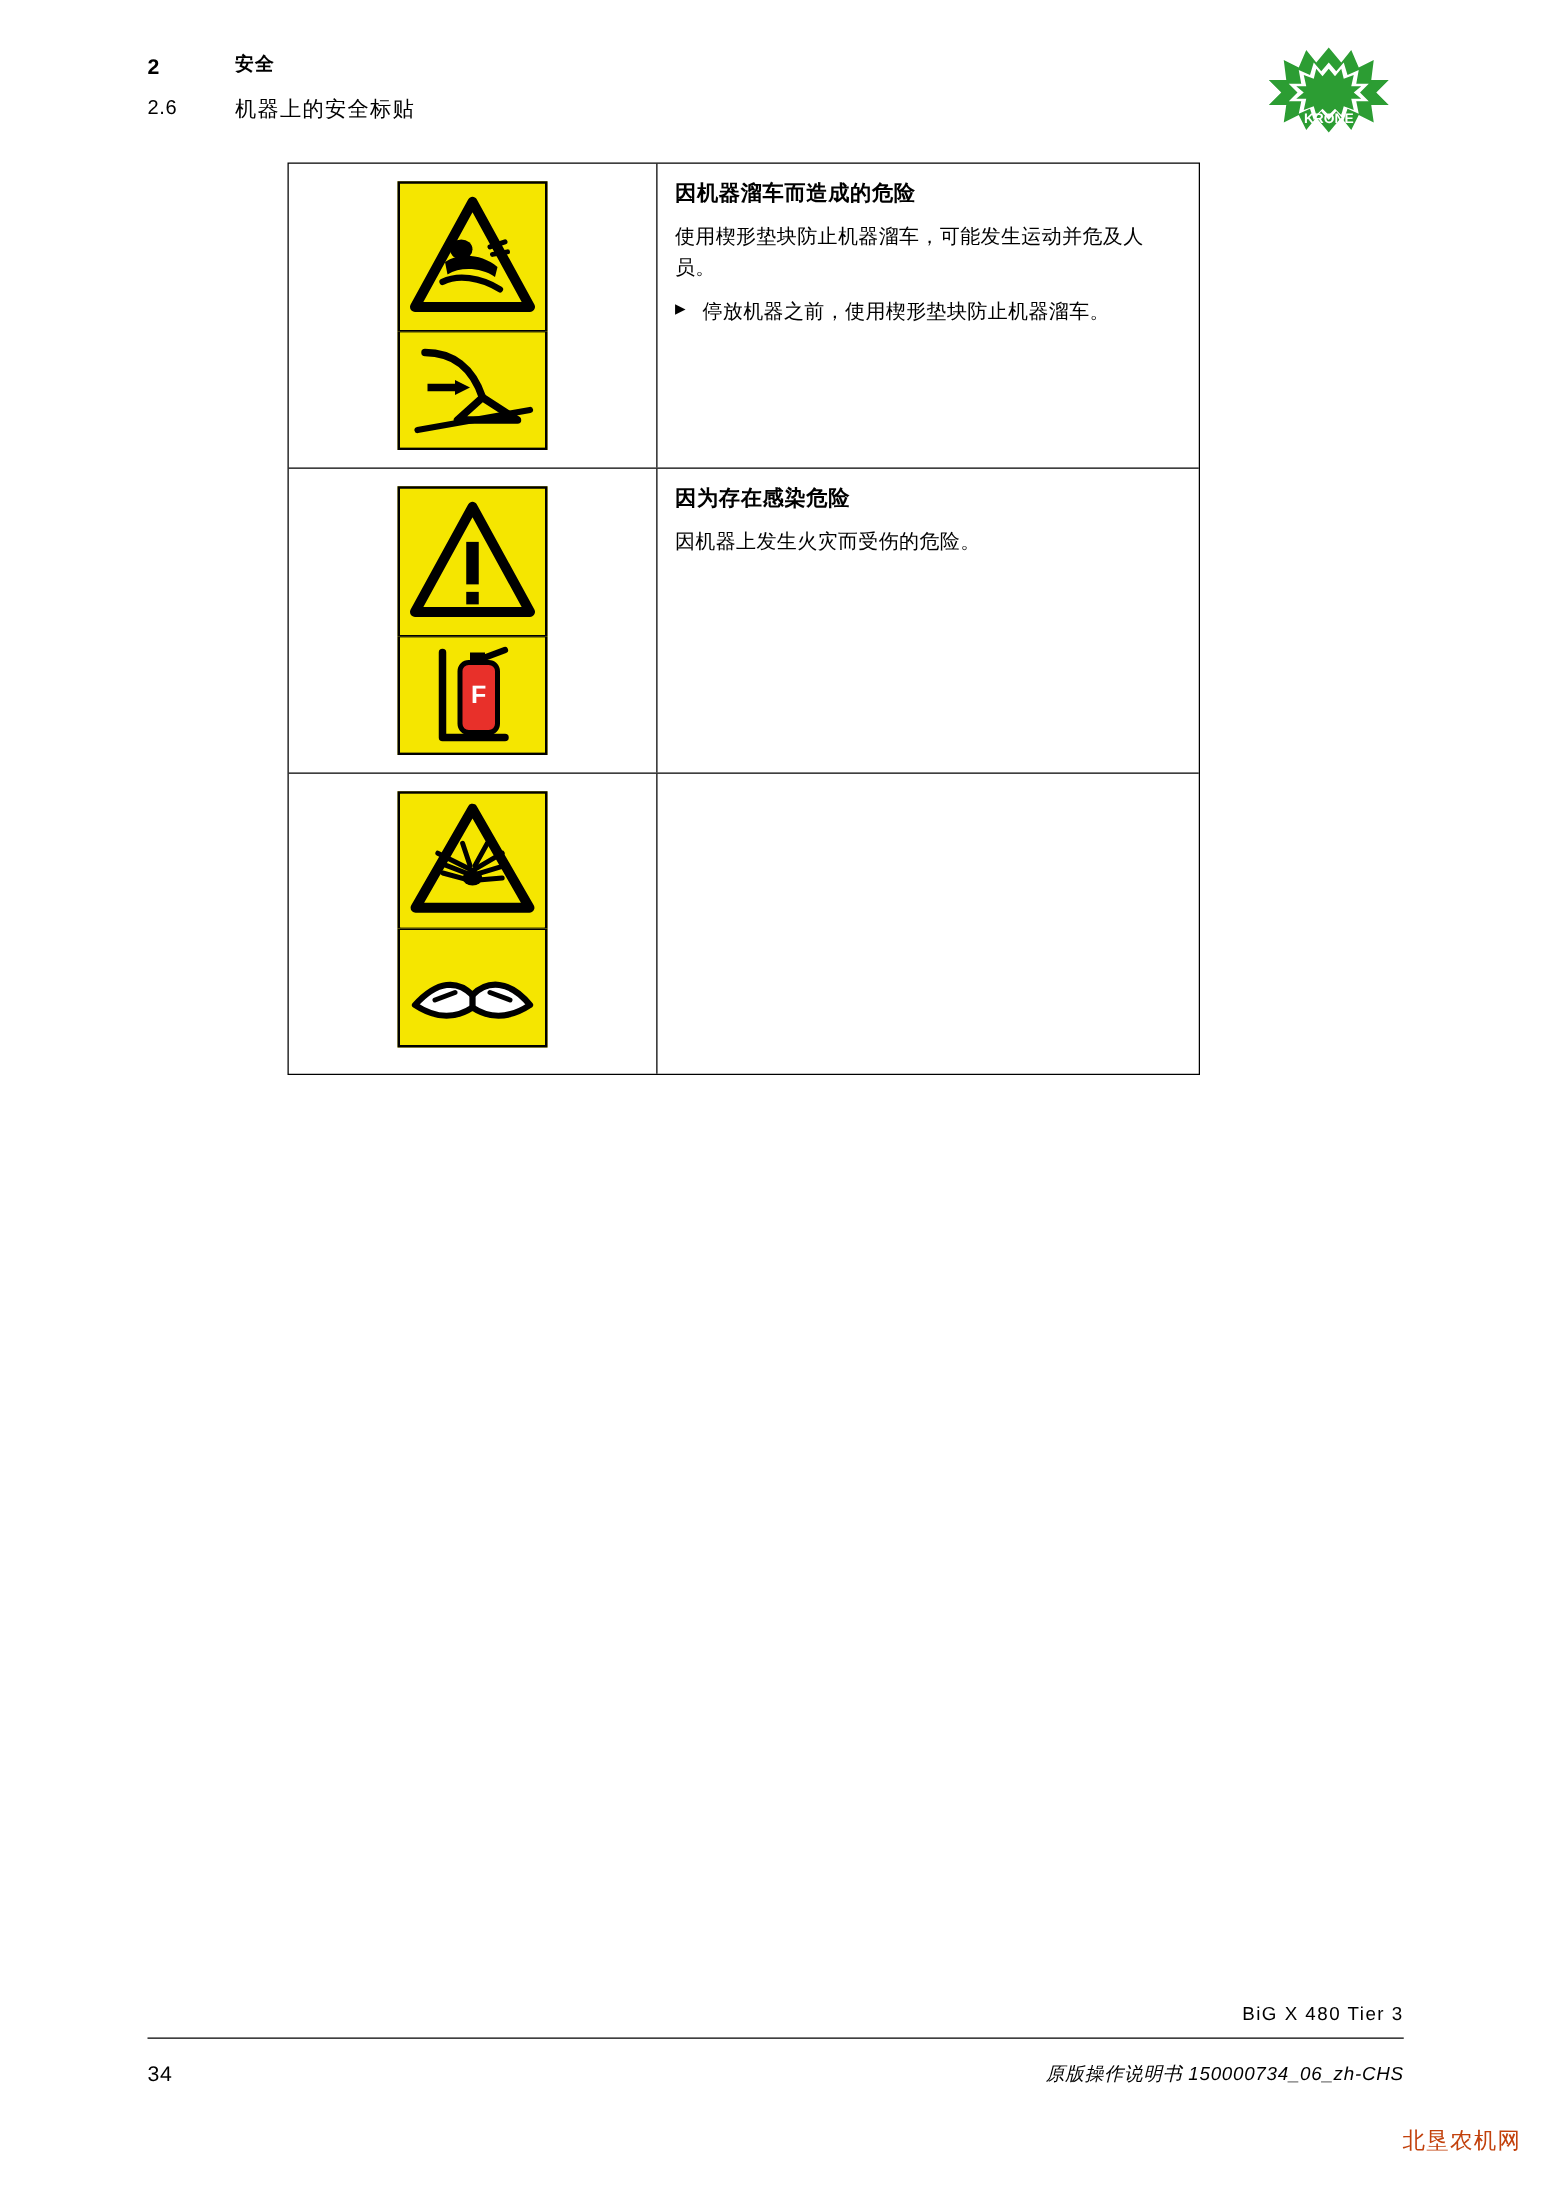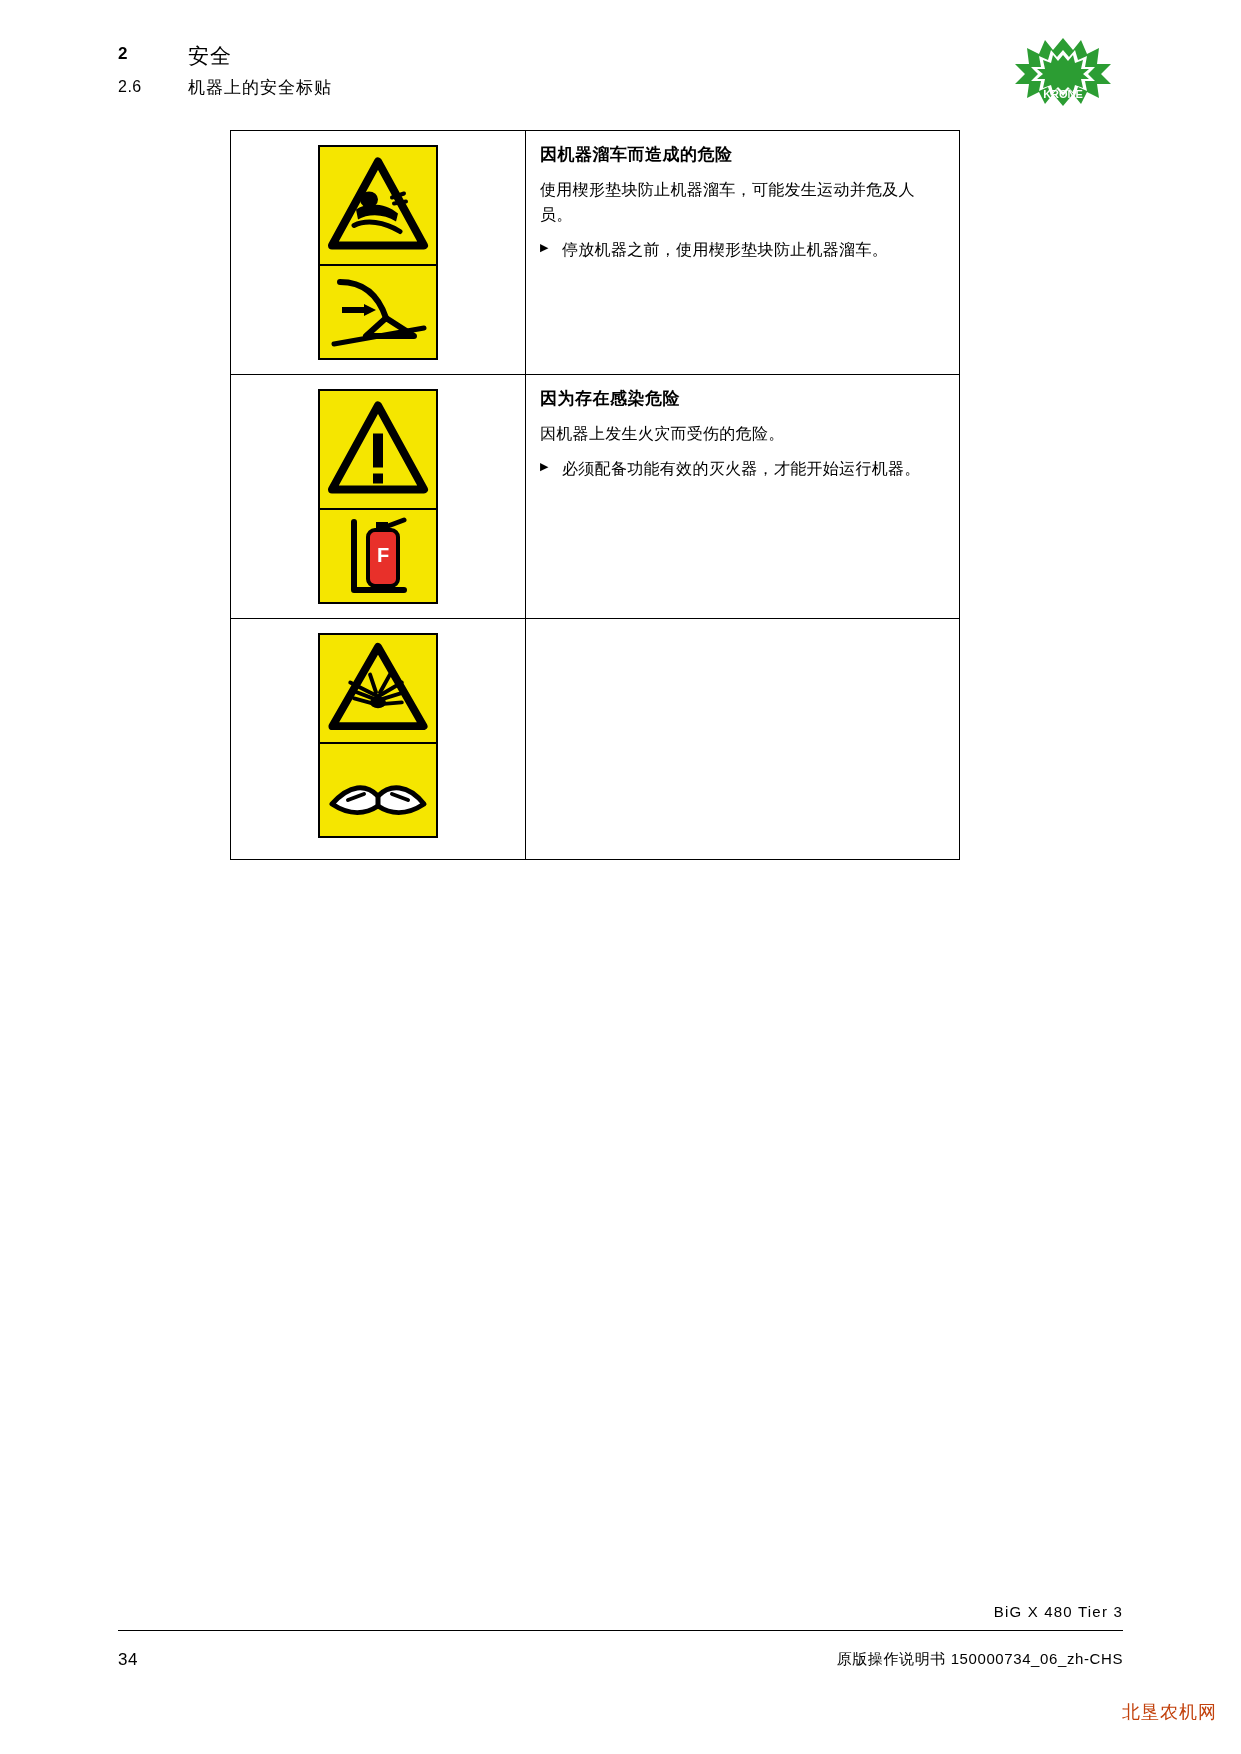--- a/index.html
+++ b/index.html
@@ -29,22 +29,22 @@
     left: 0;
     top: 4px;
     font-size: 17px;
     font-weight: bold;
     letter-spacing: 0.5px;
   }
   .hdr-chapter-title {
     position: absolute;
     left: 70px;
     top: 2px;
-    font-size: 21px;
-    font-weight: normal;
+    font-size: 15px;
+    font-weight: bold;
     letter-spacing: 1px;
   }
   .hdr-section-num {
     position: absolute;
     left: 0;
     top: 38px;
     font-size: 16px;
     letter-spacing: 0.5px;
   }
   .hdr-section-title {
@@ -161,20 +161,21 @@
     letter-spacing: 1.2px;
     text-align: right;
   }
   .footer-doc {
     position: absolute;
     right: 118px;
     top: 1650px;
     font-size: 15px;
     letter-spacing: 0.6px;
     text-align: right;
+    font-style: italic;
   }
   .watermark {
     position: absolute;
     right: 24px;
     top: 1700px;
     font-size: 18px;
     color: #c2410c;
     letter-spacing: 1px;
   }
 </style>
@@ -256,23 +257,20 @@
           <rect x="48" y="20" width="30" height="56" rx="7" fill="#e8302a" stroke="#000" stroke-width="4"></rect>
           <rect x="56" y="12" width="12" height="10" fill="#000"></rect>
           <path d="M68 16 L84 10" stroke="#000" stroke-width="5" stroke-linecap="round"></path>
           <text x="63" y="52" font-family="&quot;Liberation Sans&quot;, sans-serif" font-size="20" font-weight="bold" fill="#ffffff" text-anchor="middle">F</text>
         </svg>
       </div>
     </div>
     <div class="cell-text">
       <div class="danger-title">因为存在感染危险</div>
       <p class="danger-desc">因机器上发生火灾而受伤的危险。</p>
-      <ul class="bullet-list">
-        <li class="bullet-item">必须配备功能有效的灭火器，才能开始运行机器。</li>
-      </ul>
     </div>
   </div>
 
   <div class="safety-row">
     <div class="cell-pic">
       <div class="picto top" style="height:110px;">
         <svg viewBox="0 0 116 108" xmlns="http://www.w3.org/2000/svg">
           <rect x="0" y="0" width="116" height="108" fill="#f5e600"></rect>
           <polygon points="58,12 104,92 12,92" fill="none" stroke="#000" stroke-width="8" stroke-linejoin="round"></polygon>
           <g stroke="#000" stroke-width="4" stroke-linecap="round" fill="none">

